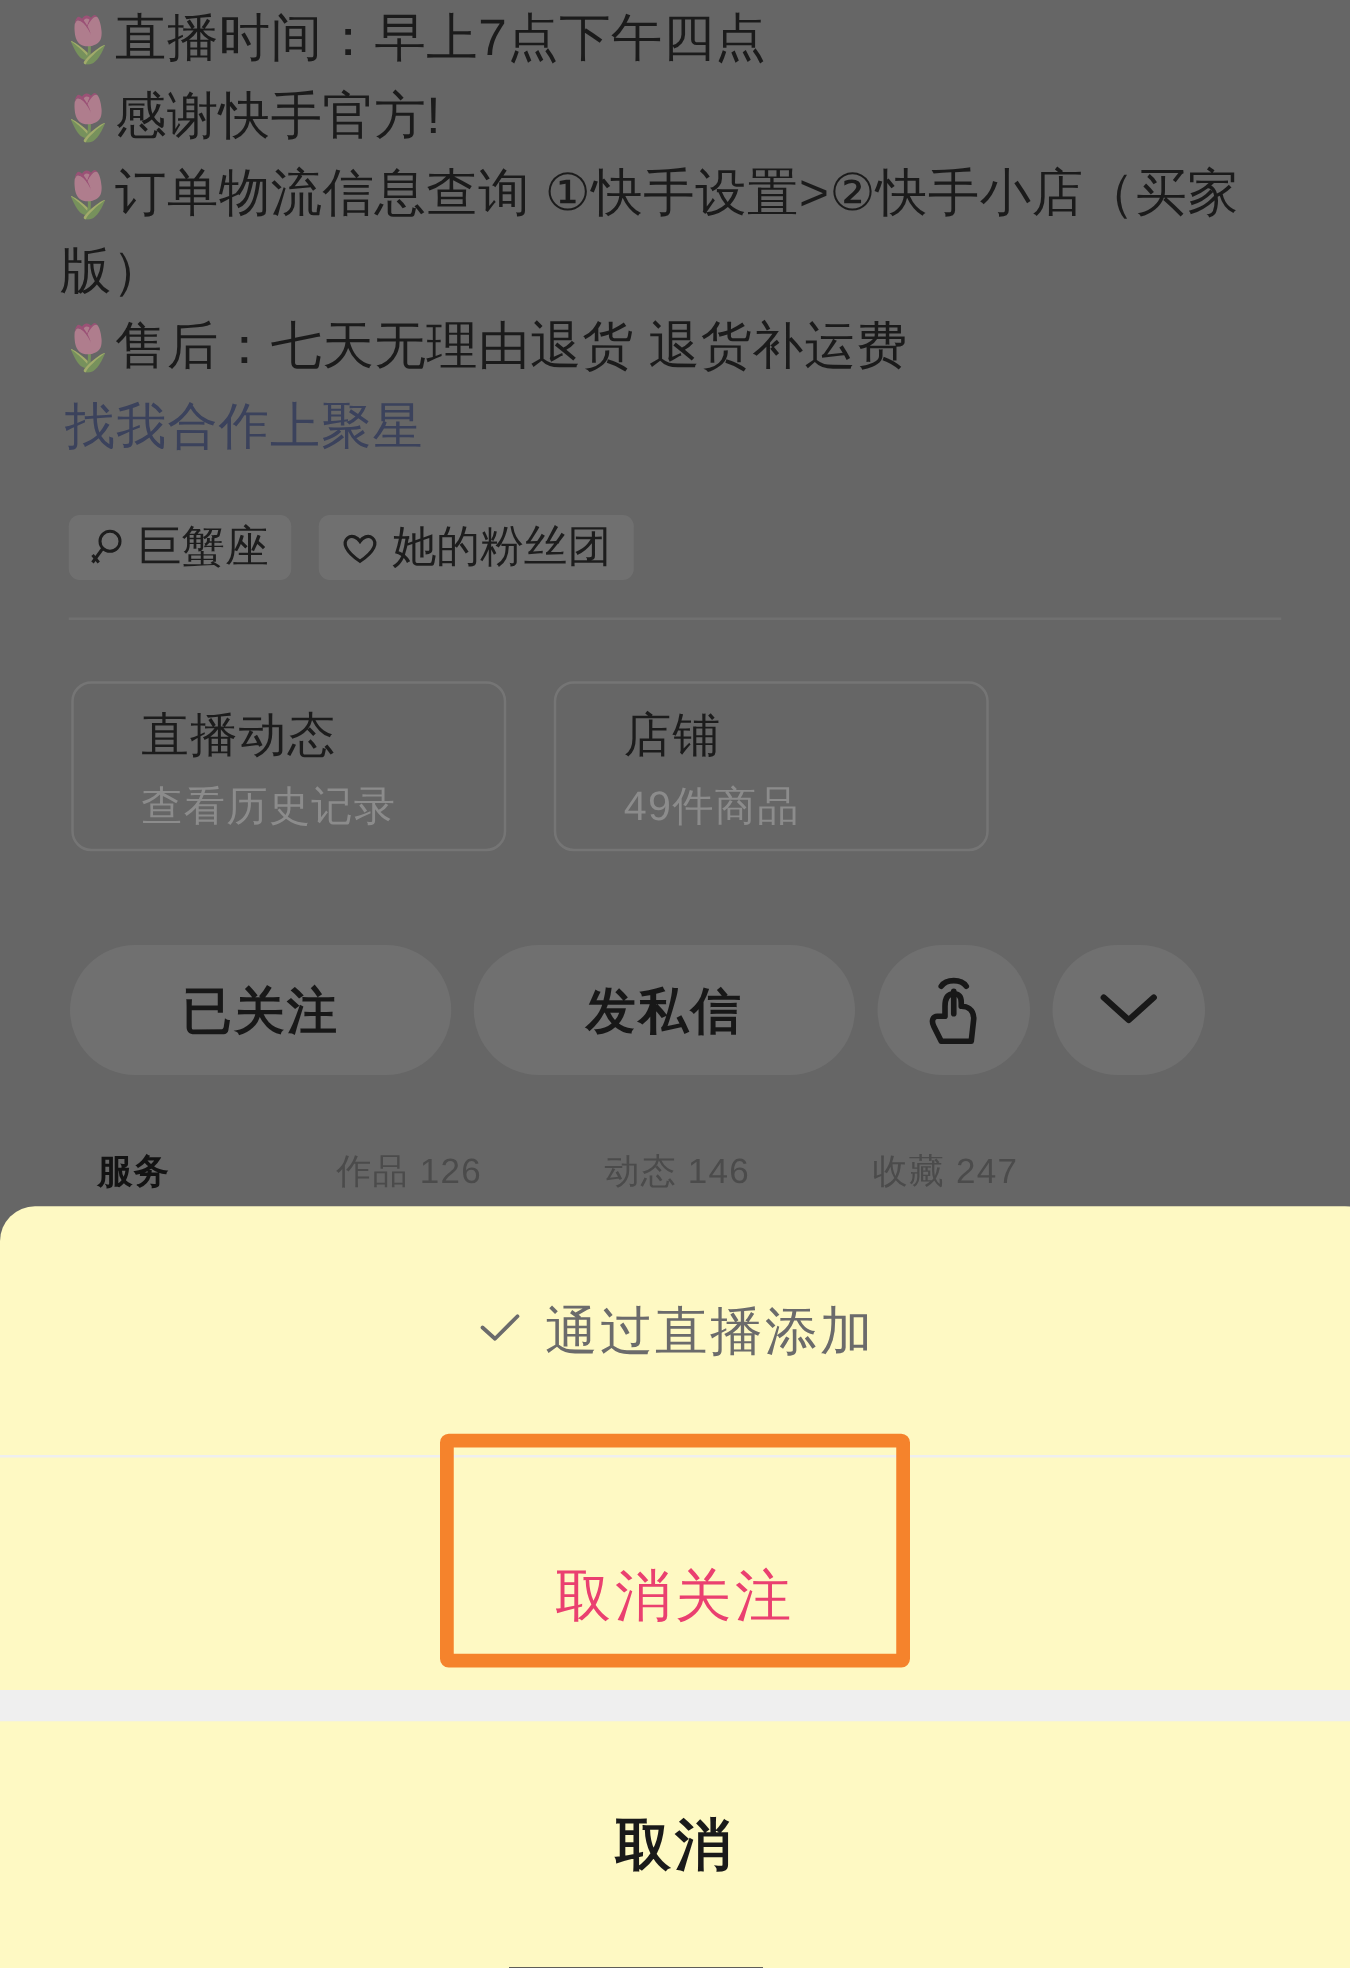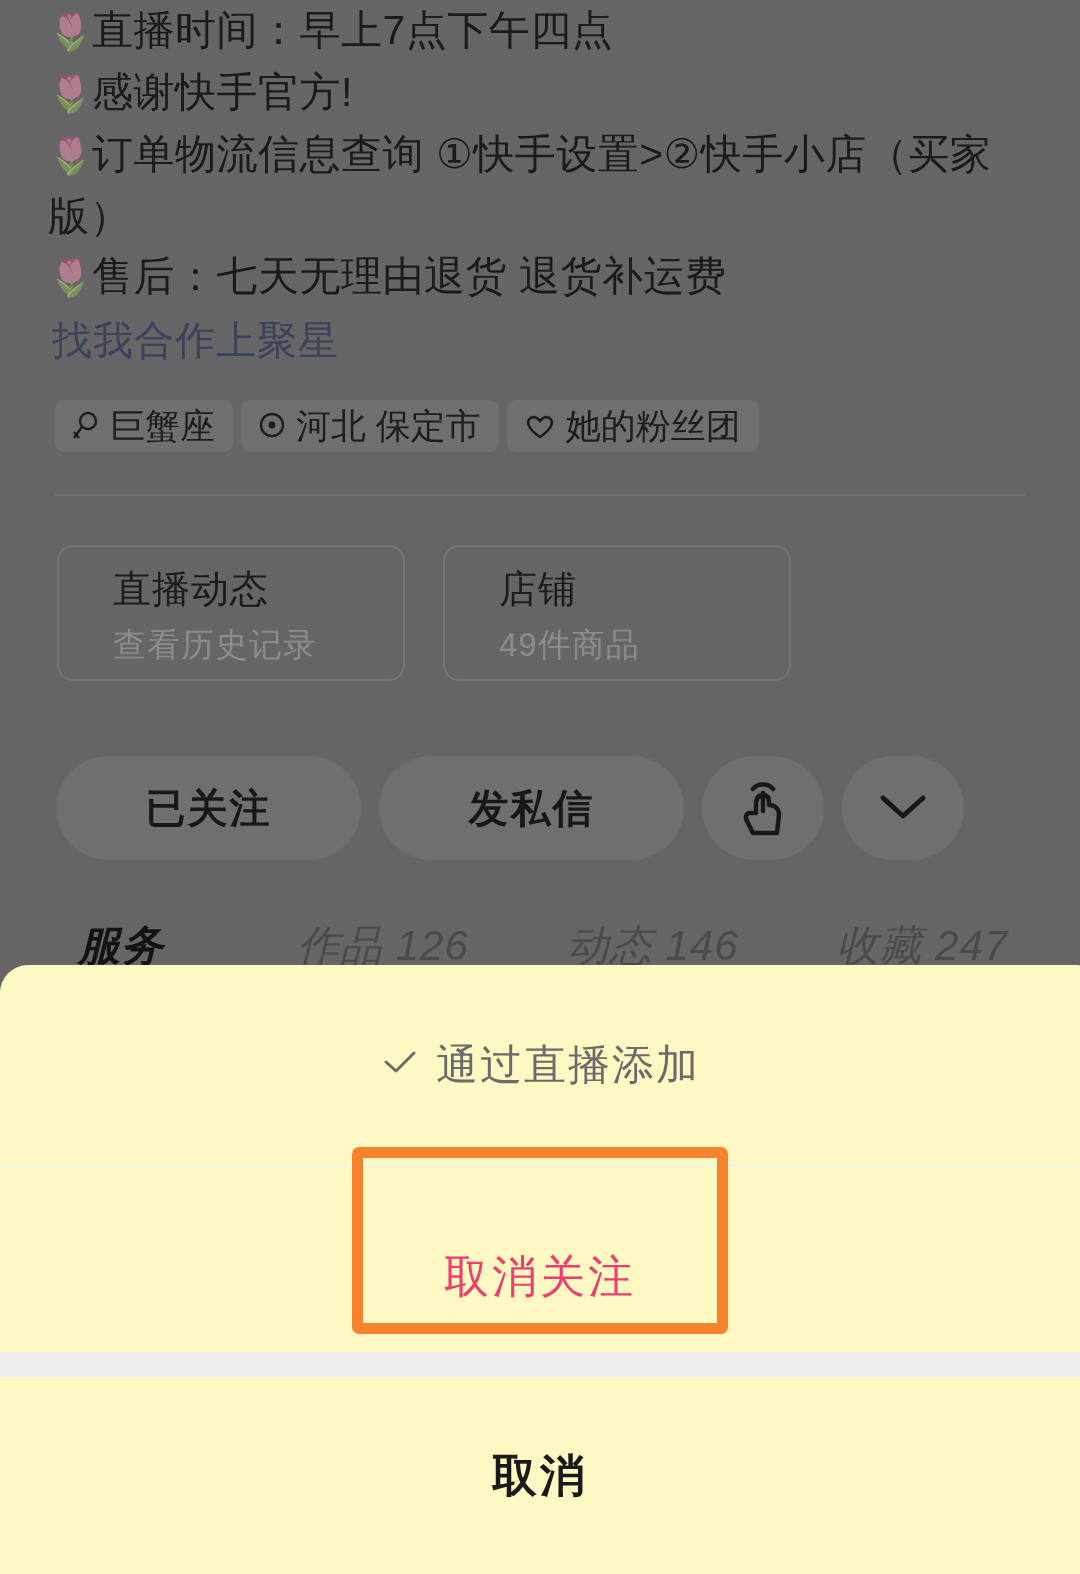--- a/index.html
+++ b/index.html
@@ -53,23 +53,23 @@
     left: 52px;
     top: 313px;
     font-size: 40px;
     color: #3b425c;
     letter-spacing: 1px;
   }
 
   .tag-row {
     position: absolute;
     left: 55px;
-    top: 400px;
-    display: flex;
-    gap: 8px;
+    top: 412px;
+    display: flex;
+    gap: 22px;
   }
   .tag {
     display: flex;
     align-items: center;
     gap: 9px;
     background: rgba(255,255,255,0.07);
     border-radius: 9px;
     padding: 8px 18px 9px 16px;
     font-size: 35px;
     color: #1d1d1d;
@@ -149,25 +149,24 @@
     position: absolute;
     left: 0;
     top: 918px;
     width: 1080px;
     display: flex;
     padding-left: 78px;
     box-sizing: border-box;
     gap: 0;
   }
   .tab {
-    font-size: 42px;
+    font-size: 28px;
     color: #4b4b4b;
     letter-spacing: 1px;
     white-space: nowrap;
-    font-style: italic;
   }
   .tab.active {
     color: #131313;
     font-weight: bold;
   }
   .tab-sp { width: 133px; }
   .tab-sp2 { width: 98px; }
 
   
   .sheet {
@@ -270,29 +269,20 @@
     <div class="tag-row">
       <div class="tag">
         <span>
           <svg width="30" height="34" viewBox="0 0 30 34">
               <circle cx="17" cy="12" r="8" fill="none" stroke="#1d1d1d" stroke-width="2.4"></circle>
               <line x1="11" y1="18" x2="3" y2="29" stroke="#1d1d1d" stroke-width="2.4"></line>
               <line x1="3" y1="23" x2="8" y2="29" stroke="#1d1d1d" stroke-width="2.4"></line>
             </svg>
         </span>
         <span>巨蟹座</span>
-      </div>
-      <div class="tag">
-        <span>
-          <svg width="30" height="34" viewBox="0 0 30 34">
-              <circle cx="15" cy="16" r="11" fill="none" stroke="#1d1d1d" stroke-width="2.4"></circle>
-              <circle cx="15" cy="16" r="3.4" fill="#1d1d1d"></circle>
-            </svg>
-        </span>
-        <span>河北 保定市</span>
       </div>
       <div class="tag">
         <span>
           <svg width="34" height="34" viewBox="0 0 34 34">
               <path d="M17 28 C5 20 3 13 7 9.5 C10.5 6.5 15 9 17 12 C19 9 23.5 6.5 27 9.5 C31 13 29 20 17 28 Z" fill="none" stroke="#1d1d1d" stroke-width="2.6"></path>
             </svg>
         </span>
         <span>她的粉丝团</span>
       </div>
     </div>

